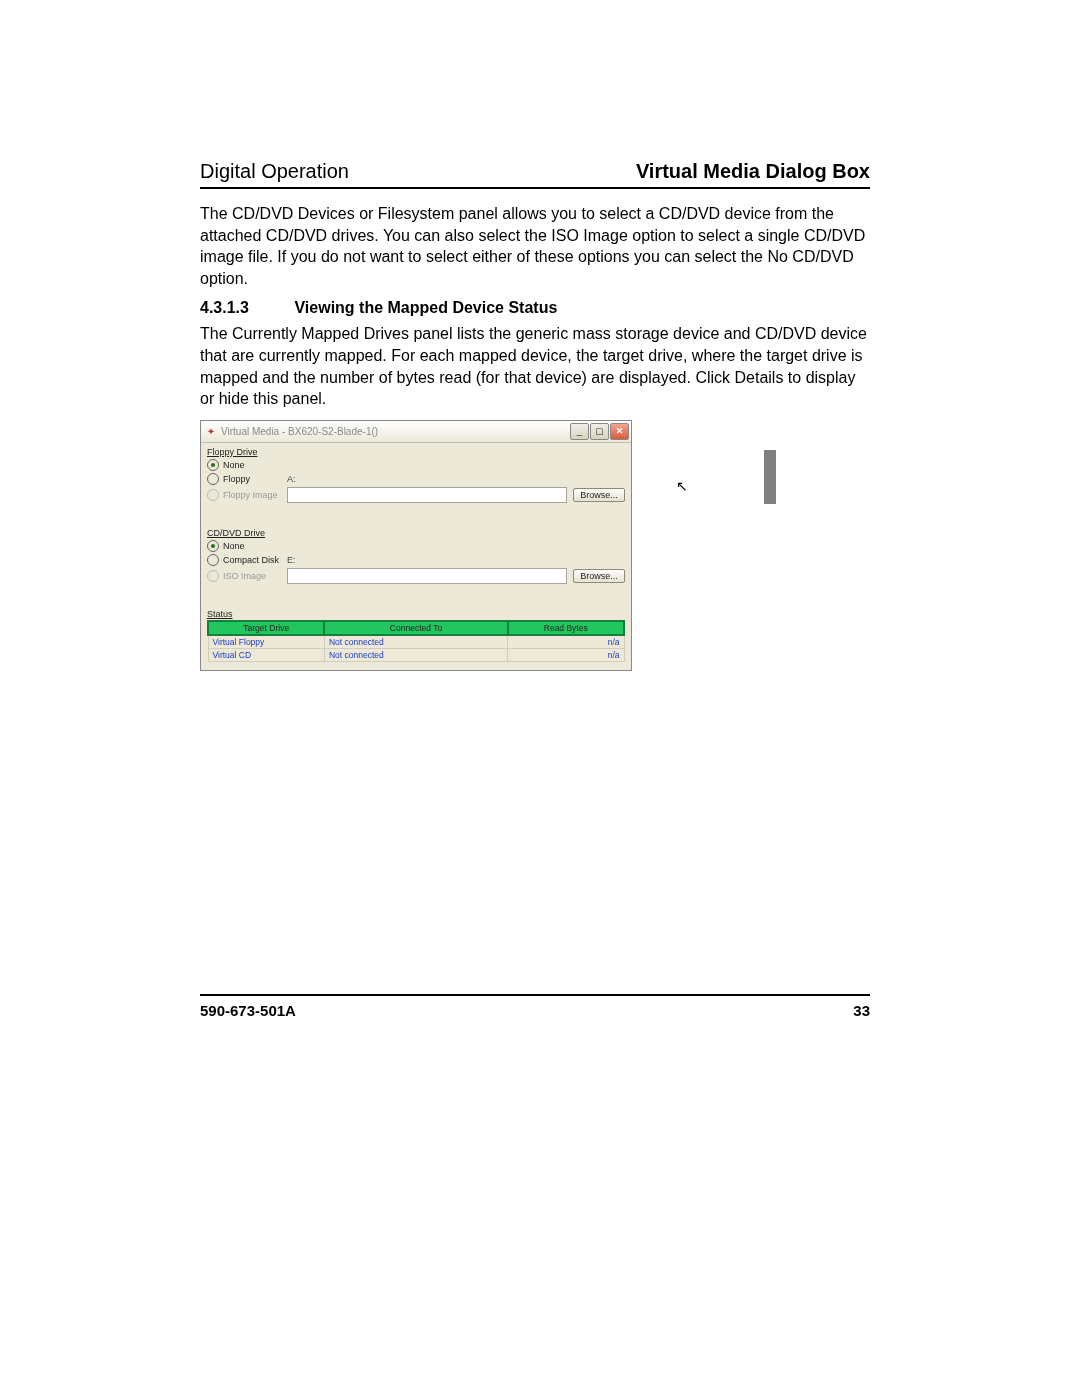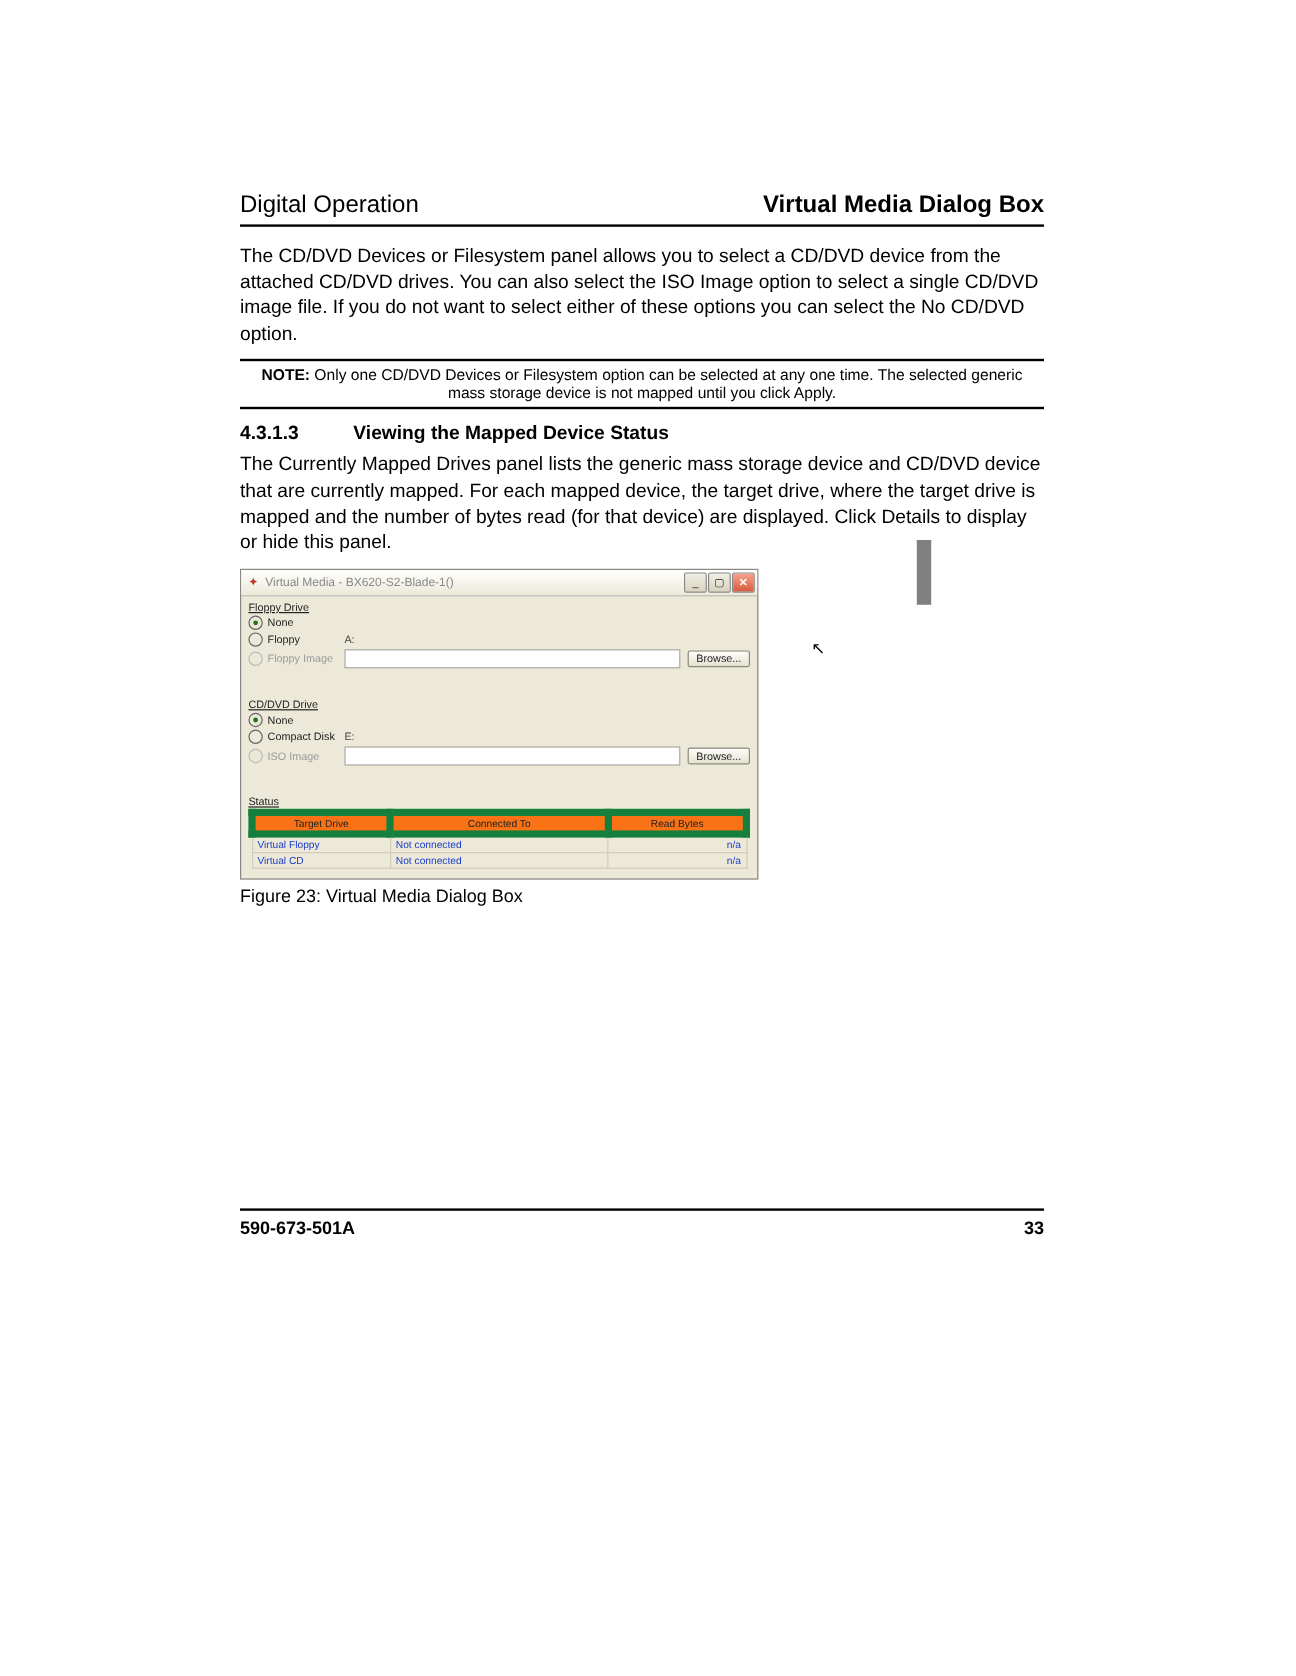--- a/index.html
+++ b/index.html
@@ -203,22 +203,22 @@
   }
   .status-panel {
     margin-top: 4px;
   }
   table.status {
     border-collapse: collapse;
     width: 100%;
     font-size: 8.5px;
   }
   table.status th {
-    background: #f97316;
-    border: 6px solid #15803d;
+    background: #22c55e;
+    border: 2px solid #15803d;
     padding: 1px 4px;
     font-weight: normal;
   }
   table.status td {
     border: 1px solid #d0ceba;
     padding: 1px 4px;
     color: #1a3cc7;
   }
   table.status td.read {
     text-align: right;
@@ -238,21 +238,21 @@
     top: 450px;
     width: 12px;
     height: 54px;
     background: #808080;
   }
   
   .page-footer {
     position: absolute;
     left: 200px;
     right: 210px;
-    bottom: 312px;
+    bottom: 325px;
     border-top: 2px solid #000;
     padding-top: 6px;
     display: flex;
     justify-content: space-between;
     font-size: 15px;
   }
   .page-footer .docnum {
     font-weight: bold;
   }
   .page-footer .pagenum {
@@ -264,23 +264,20 @@
 
 <div class="page">
 
   <div class="page-header">
     <span class="left">Digital Operation</span>
     <span class="right">Virtual Media Dialog Box</span>
   </div>
 
   <div class="body-text">The CD/DVD Devices or Filesystem panel allows you to select a CD/DVD device from the attached CD/DVD drives. You can also select the ISO Image option to select a single CD/DVD image file. If you do not want to select either of these options you can select the No CD/DVD option.</div>
 
-  <div class="note-box">
-    <span class="prefix">NOTE:</span><span> Only one CD/DVD Devices or Filesystem option can be selected at any one time. The selected generic mass storage device is not mapped until you click Apply.</span>
-  </div>
 
   <div class="sec-heading">
     <span class="num">4.3.1.3</span>
     <span>Viewing the Mapped Device Status</span>
   </div>
   <div class="body-text">The Currently Mapped Drives panel lists the generic mass storage device and CD/DVD device that are currently mapped. For each mapped device, the target drive, where the target drive is mapped and the number of bytes read (for that device) are displayed. Click Details to display or hide this panel.</div>
 
   <div class="dialog-wrapper" style="position:relative;">
     <span class="cursor-icon">↖</span>
     <div class="dialog">
@@ -355,21 +352,20 @@
                 <td class="read">n/a</td>
               </tr>
             </tbody>
               </table>
           </div>
         </div>
 
       </div>
     </div>
 
-    <div class="caption">Figure 23:  Virtual Media Dialog Box</div>
   </div>
 
   <div class="side-tab"></div>
 
   <div class="page-footer">
     <span class="docnum">590-673-501A</span>
     <span class="pagenum">33</span>
   </div>
 
 </div>

